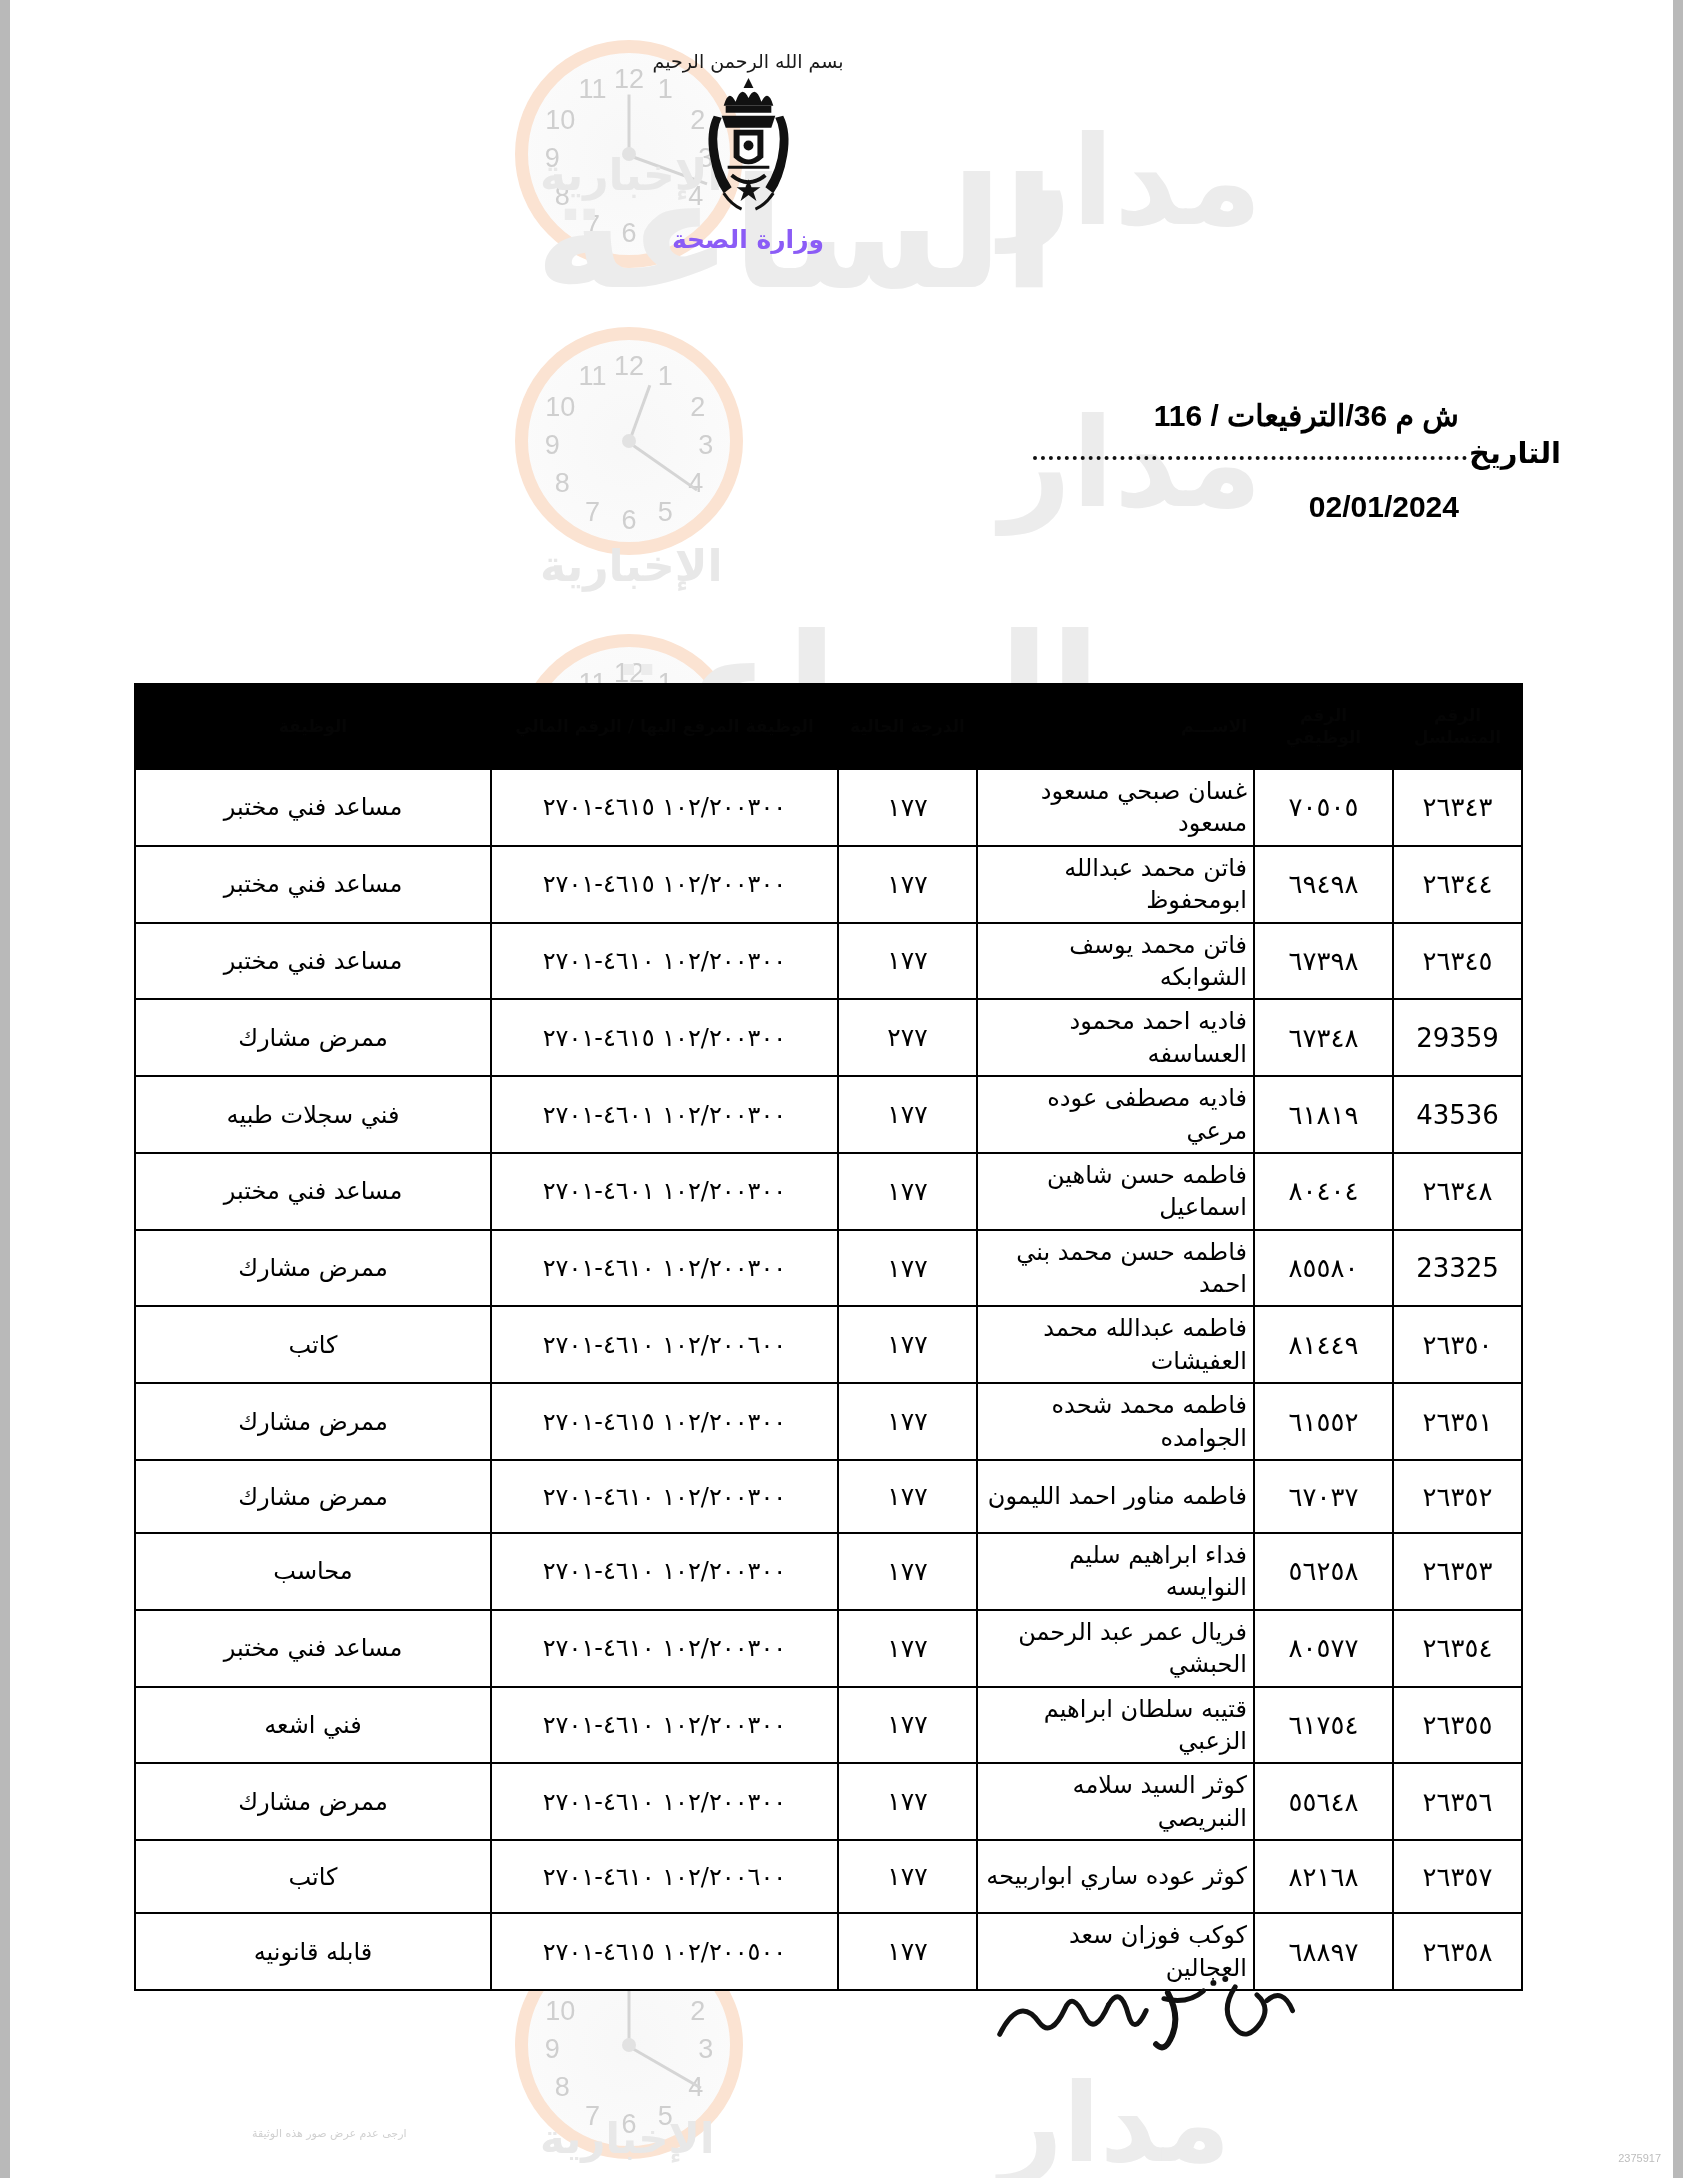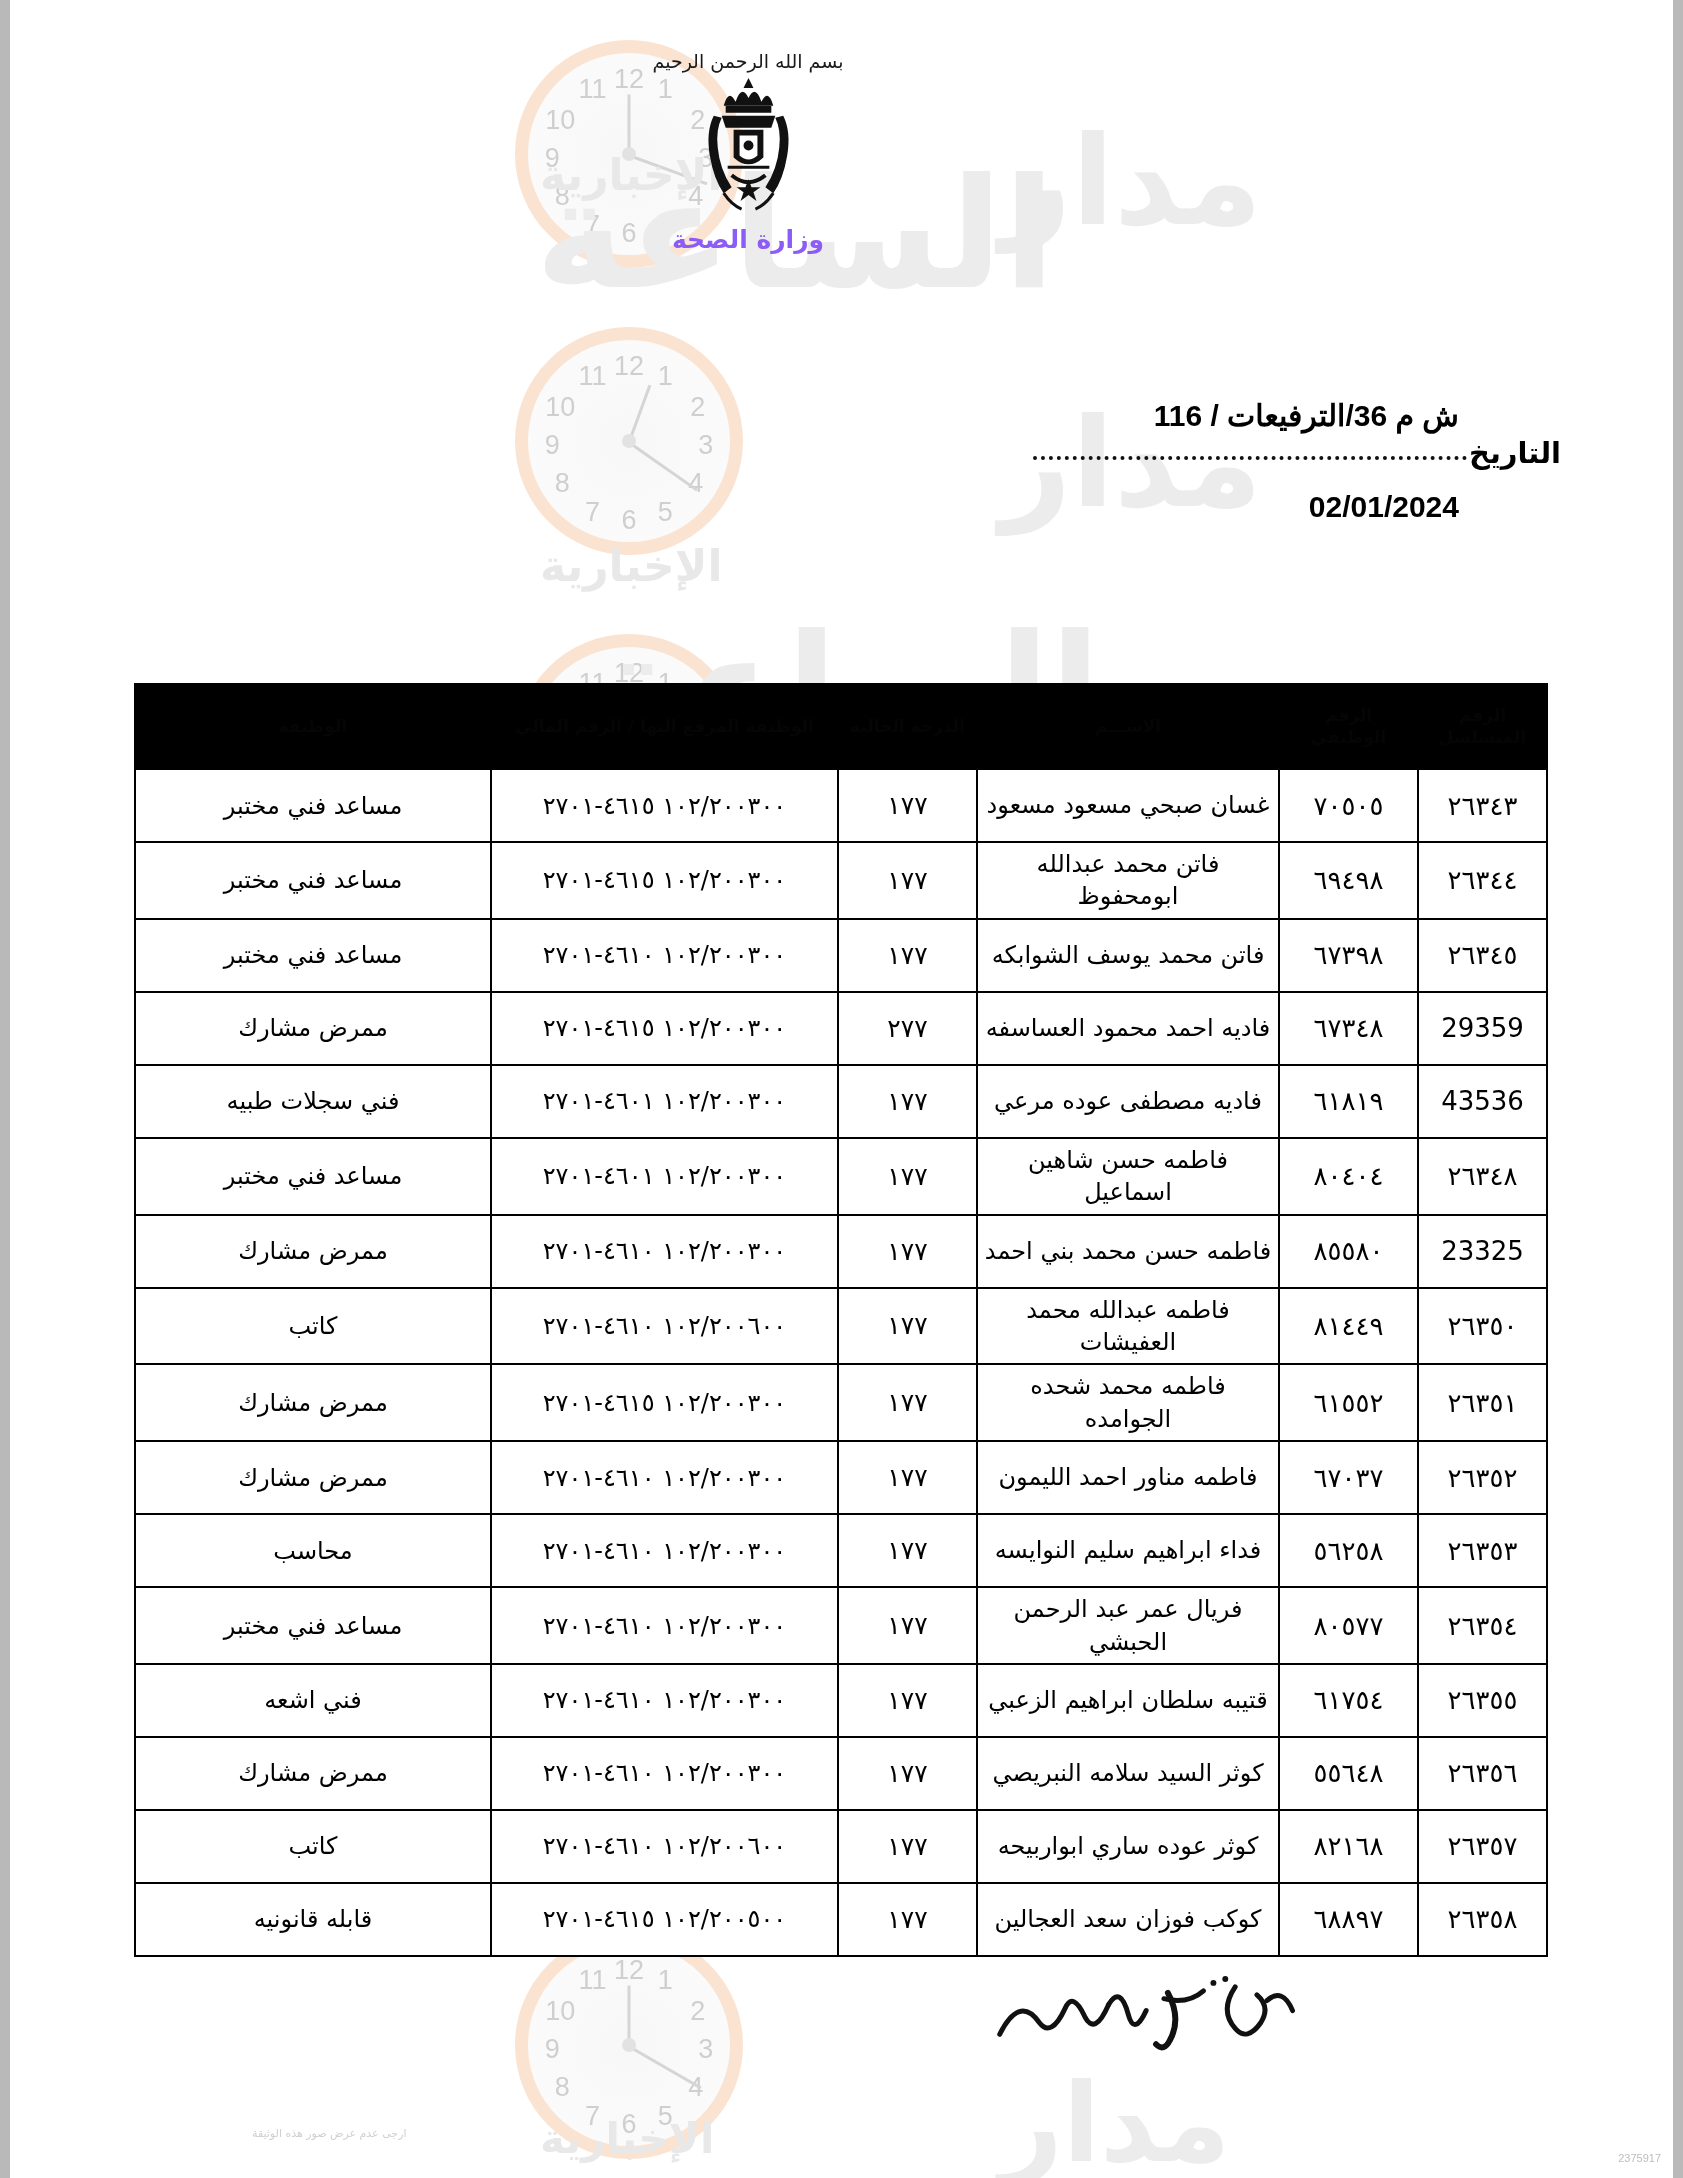--- a/index.html
+++ b/index.html
@@ -149,21 +149,21 @@
     color: #050505;
     height: 85px;
     font-size: 17px;
     font-weight: bold;
     line-height: 1.25;
     border-color: #000;
   }
   #records-table tbody td { height: 73px; }
   .c-serial { width: 129px; text-align: center; font-size: 26px; }
   .c-empno  { width: 139px; text-align: center; font-size: 26px; }
-  .c-name   { width: 302px; text-align: center; font-size: 24px; line-height: 1.35; }
+  .c-name   { width: 277px; text-align: right; font-size: 24px; line-height: 1.35; }
   .c-grade  { width: 139px; text-align: center; font-size: 25px; }
   .c-budget { width: 347px; text-align: center; font-size: 24px; letter-spacing: 0.5px; }
   .c-job    { width: 356px; text-align: center; font-size: 24px; letter-spacing: 0.5px; }
 
   
   #signature-area {
     position: absolute;
     left: 970px; top: 1965px;
     width: 376px; height: 109px;
     z-index: 6;

